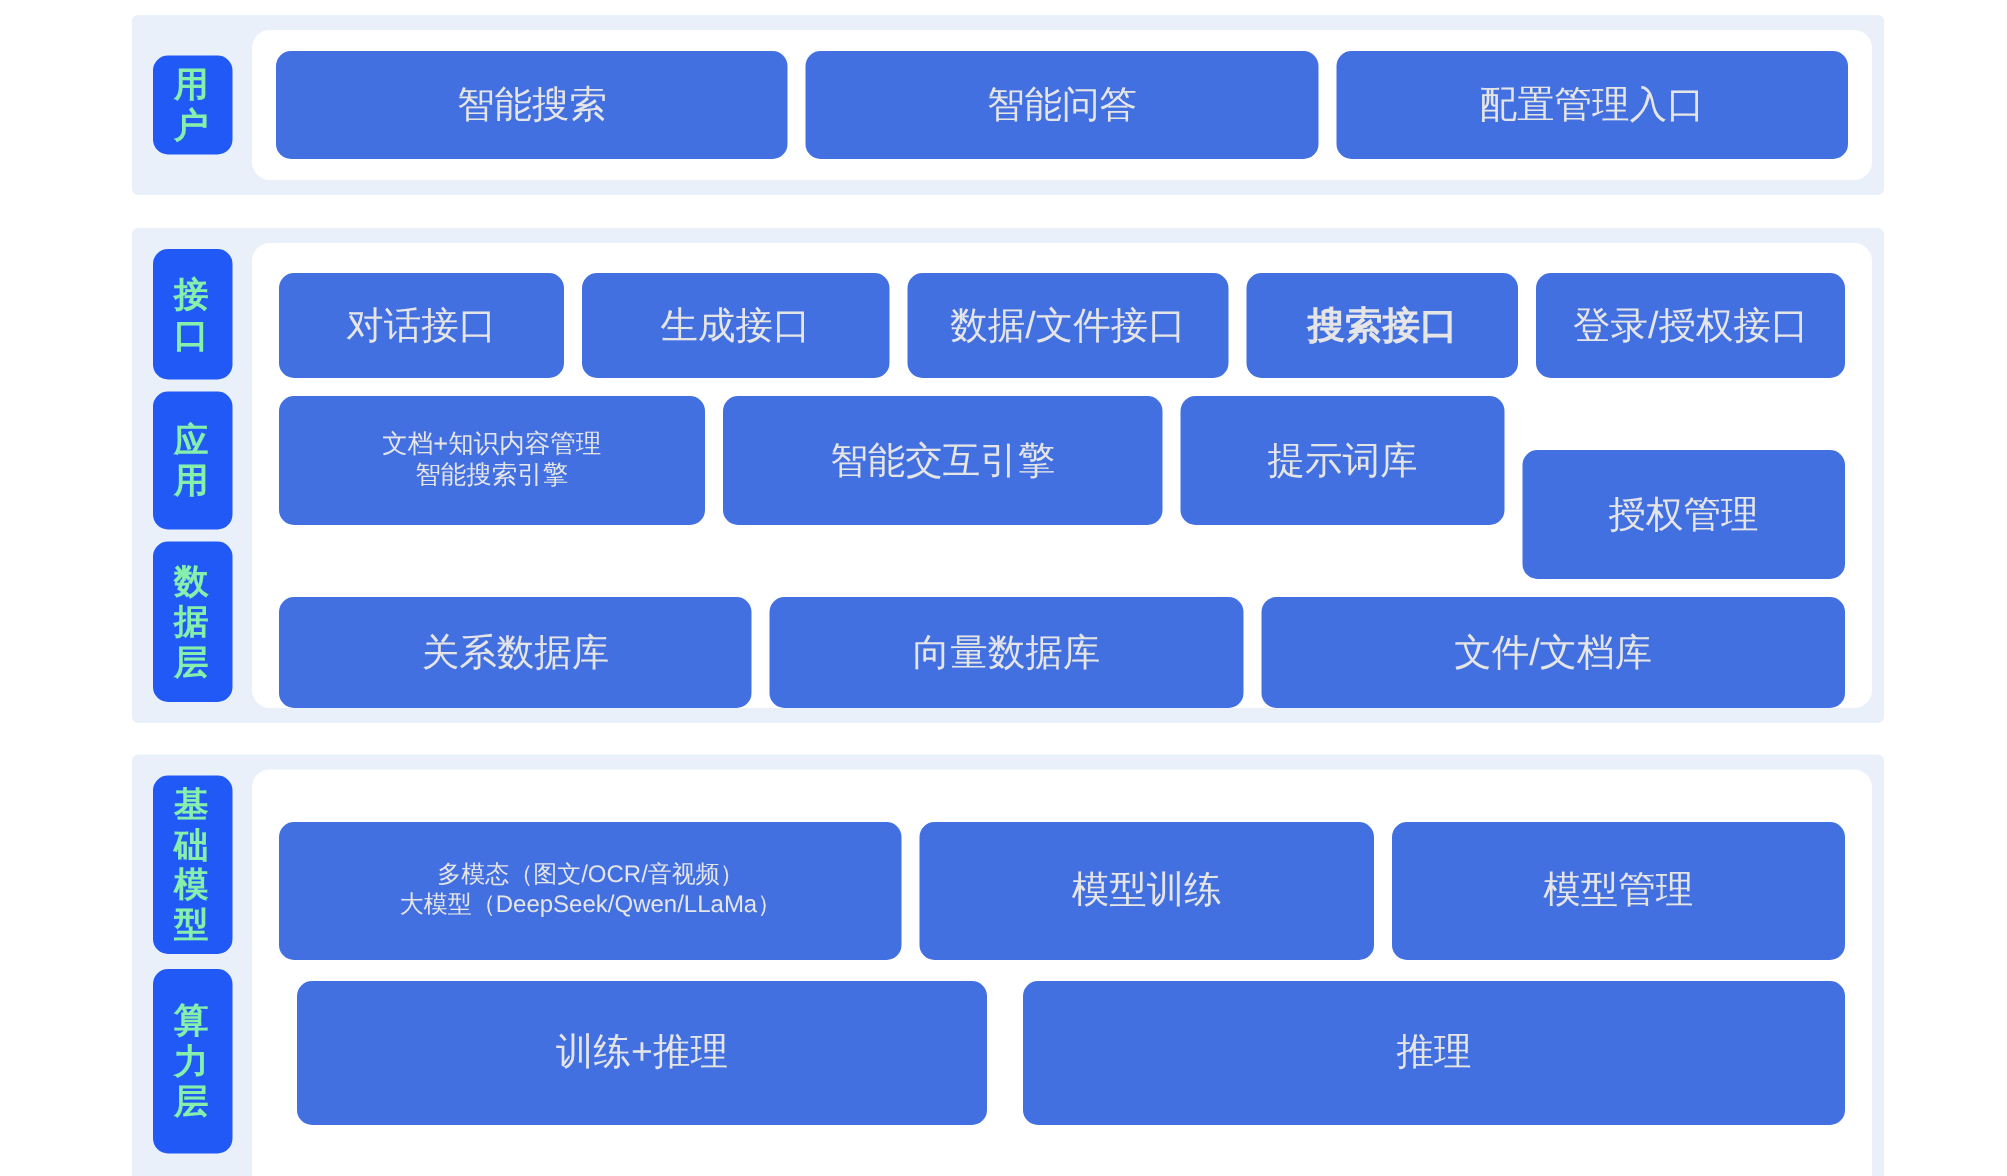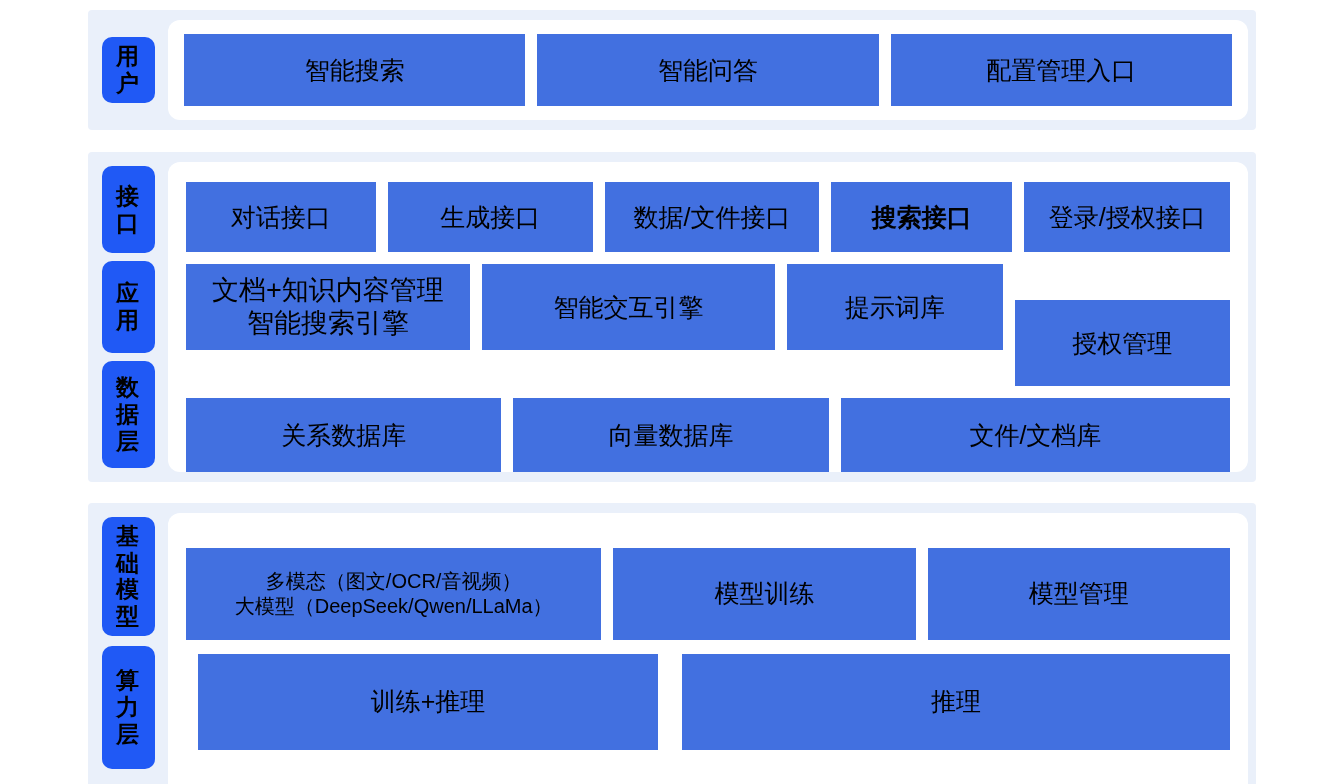--- a/index.html
+++ b/index.html
@@ -38,21 +38,21 @@
     align-items: center;
     padding: 10px 0;
     gap: 10px;
   }
 
   
   .tab {
     width: 53px;
     background: #2059f5;
     border-radius: 10px;
-    color: #000000;
+    color: #86efac;
     font-size: 23px;
     font-weight: bold;
     line-height: 1.16;
     letter-spacing: 1px;
     display: flex;
     align-items: center;
     justify-content: center;
     text-align: center;
     writing-mode: horizontal-tb;
     word-break: break-all;
@@ -74,22 +74,22 @@
 
   .row {
     display: flex;
     gap: 12px;
     align-items: stretch;
   }
 
   
   .box {
     background: #4270e0;
-    border-radius: 0;
-    color: #000000;
+    border-radius: 10px;
+    color: #e5e5e5;
     display: flex;
     align-items: center;
     justify-content: center;
     text-align: center;
     font-size: 25px;
     line-height: 1.22;
     padding: 8px 10px;
     white-space: pre-line;
   }
 
@@ -117,21 +117,21 @@
   #section-platform .row-app .box       { height: 86px; }
   #section-platform .row-data .box      { height: 74px; }
 
   
   .row-interface .box:nth-child(1) { flex: 1.05 1 0; }
   .row-interface .box:nth-child(2) { flex: 1.15 1 0; }
   .row-interface .box:nth-child(3) { flex: 1.2  1 0; }
   .row-interface .box:nth-child(4) { flex: 1.0  1 0; font-weight: bold; }
   .row-interface .box:nth-child(5) { flex: 1.15 1 0; }
 
-  .row-app .box:nth-child(1) { flex: 1.35 1 0; font-size: 27px; }
+  .row-app .box:nth-child(1) { flex: 1.35 1 0; font-size: 17px; }
   .row-app .box:nth-child(2) { flex: 1.4  1 0; }
   .row-app .box:nth-child(3) { flex: 1.0  1 0; }
   .row-app .box:nth-child(4) { flex: 1.0  1 0; margin-top: 36px; }
 
   .row-data .box:nth-child(1) { flex: 1 1 0; }
   .row-data .box:nth-child(2) { flex: 1 1 0; }
   .row-data .box:nth-child(3) { flex: 1.25 1 0; }
 
   
   #section-infra {
@@ -139,21 +139,21 @@
     height: 281px;
     border-radius: 4px 4px 0 0;
   }
   #section-infra .section-tabs { justify-content: space-between; padding: 14px 0 15px 0; gap: 10px; }
   #section-infra .tab-model   { height: 130px; }
   #section-infra .tab-compute { height: 148px; }
   #section-infra .panel { padding: 16px 18px; gap: 14px; margin-bottom: 0; border-radius: 12px 12px 0 0; }
   #section-infra .row-model .box   { height: 92px; }
   #section-infra .row-compute .box { height: 96px; margin-left: 12px; }
 
-  .row-model .box:nth-child(1) { flex: 1.4 1 0; font-size: 20px; }
+  .row-model .box:nth-child(1) { flex: 1.4 1 0; font-size: 16px; }
   .row-model .box:nth-child(2) { flex: 1.0 1 0; }
   .row-model .box:nth-child(3) { flex: 1.0 1 0; }
 
   .row-compute .box:nth-child(1) { flex: 1.0 1 0; }
   .row-compute .box:nth-child(2) { flex: 1.2 1 0; }
 </style>
 </head>
 <body>
 
 <div class="diagram">

